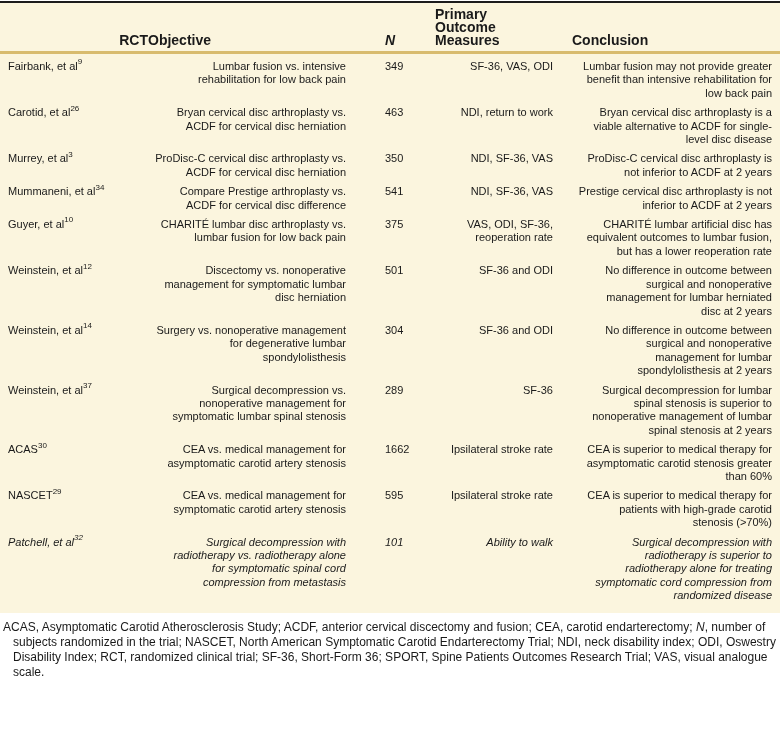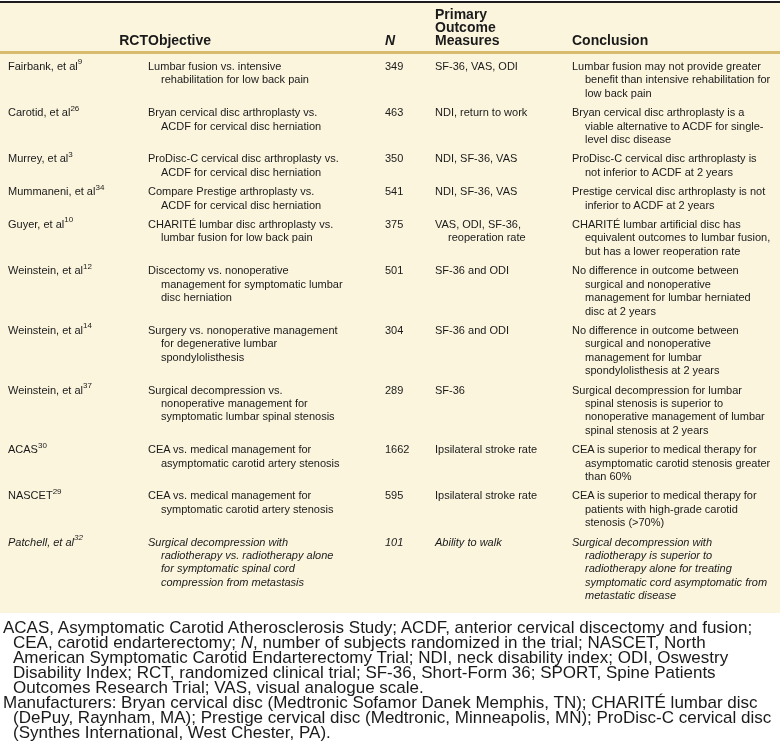--- a/index.html
+++ b/index.html
@@ -46,29 +46,29 @@
   }
   tbody tr:last-child td { padding-bottom: 10px; font-style: italic; }
   td.c-rct { padding-left: 8px; white-space: nowrap; margin-left: 12px; }
   sup.ref {
     font-size: 8px;
     line-height: 0;
     position: relative;
     top: -1px;
     vertical-align: super;
   }
-  .hang { padding-left: 13px; text-indent: -13px; }
+  .hang { padding-left: 13px; text-indent: -13px; text-align: right; }
   .w-obj { max-width: 198px; }
   .w-out { max-width: 118px; }
   .w-con { max-width: 200px; }
 
   .notes {
     margin-top: 7px;
     padding: 0 3px 4px 3px;
-    font-size: 17px;
+    font-size: 12px;
     line-height: 15px;
   }
   .fn {
     margin: 0;
     padding-left: 10px;
     text-indent: -10px;
   }
   .italic { font-style: italic; }
 </style>
 </head>
@@ -145,21 +145,21 @@
           <td class="c-con">
             <div class="hang w-con">ProDisc-C cervical disc arthroplasty is not inferior to ACDF at 2 years</div>
           </td>
         </tr>
 
         <tr>
           <td class="c-rct">
             <span>Mummaneni, et al</span><sup class="ref">34</sup>
           </td>
           <td class="c-obj">
-            <div class="hang w-obj">Compare Prestige arthroplasty vs. ACDF for cervical disc herniation</div>
+            <div class="hang w-obj">Compare Prestige arthroplasty vs. ACDF for cervical disc difference</div>
           </td>
           <td class="c-n">541</td>
           <td class="c-out">
             <div class="hang w-out">NDI, SF-36, VAS</div>
           </td>
           <td class="c-con">
             <div class="hang w-con">Prestige cervical disc arthroplasty is not inferior to ACDF at 2 years</div>
           </td>
         </tr>
 
@@ -264,26 +264,25 @@
             <span>Patchell, et al</span><sup class="ref">32</sup>
           </td>
           <td class="c-obj">
             <div class="hang w-obj">Surgical decompression with radiotherapy vs. radiotherapy alone for symptomatic spinal cord compression from metastasis</div>
           </td>
           <td class="c-n">101</td>
           <td class="c-out">
             <div class="hang w-out">Ability to walk</div>
           </td>
           <td class="c-con">
-            <div class="hang w-con">Surgical decompression with radiotherapy is superior to radiotherapy alone for treating symptomatic cord asymptomatic from metastatic disease</div>
+            <div class="hang w-con">Surgical decompression with radiotherapy is superior to radiotherapy alone for treating symptomatic cord compression from randomized disease</div>
           </td>
         </tr>
       </tbody>
   </table>
 
   <div class="notes">
     <p class="fn">
       
     <span>ACAS, Asymptomatic Carotid Atherosclerosis Study; ACDF, anterior cervical discectomy and fusion; CEA, carotid endarterectomy; </span><span class="italic">N</span><span>, number of subjects randomized in the trial; NASCET, North American Symptomatic Carotid Endarterectomy Trial; NDI, neck disability index; ODI, Oswestry Disability Index; RCT, randomized clinical trial; SF-36, Short-Form 36; SPORT, Spine Patients Outcomes Research Trial; VAS, visual analogue scale.</span></p>
-    <p class="fn">Manufacturers: Bryan cervical disc (Medtronic Sofamor Danek Memphis, TN); CHARITÉ lumbar disc (DePuy, Raynham, MA); Prestige cervical disc (Medtronic, Minneapolis, MN); ProDisc-C cervical disc (Synthes International, West Chester, PA).</p>
   </div>
 
 </div>
 
 </body></html>

